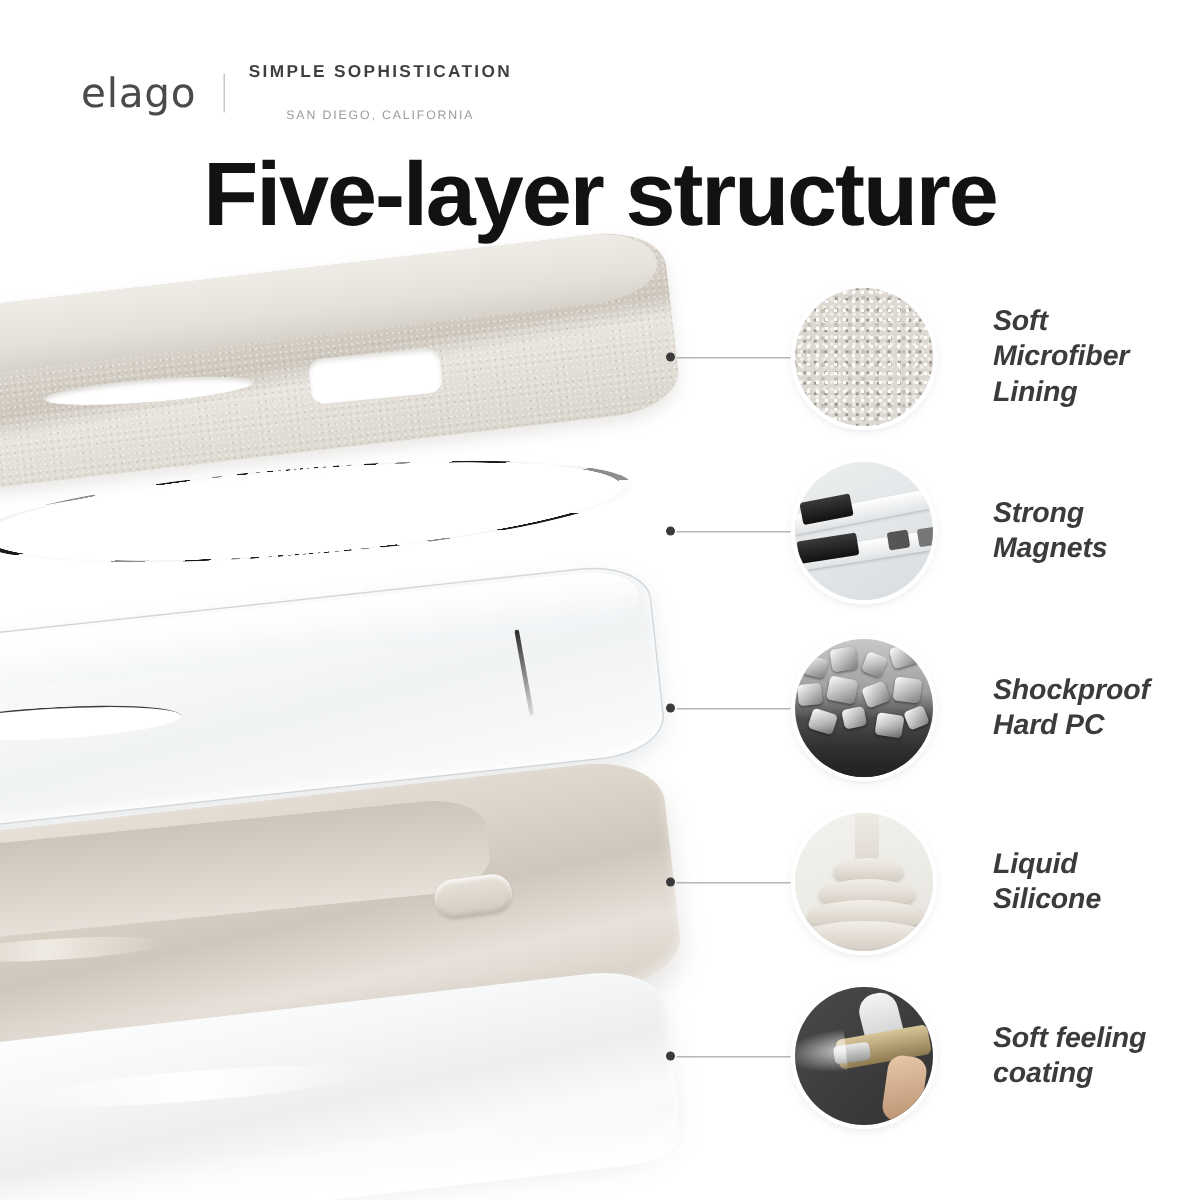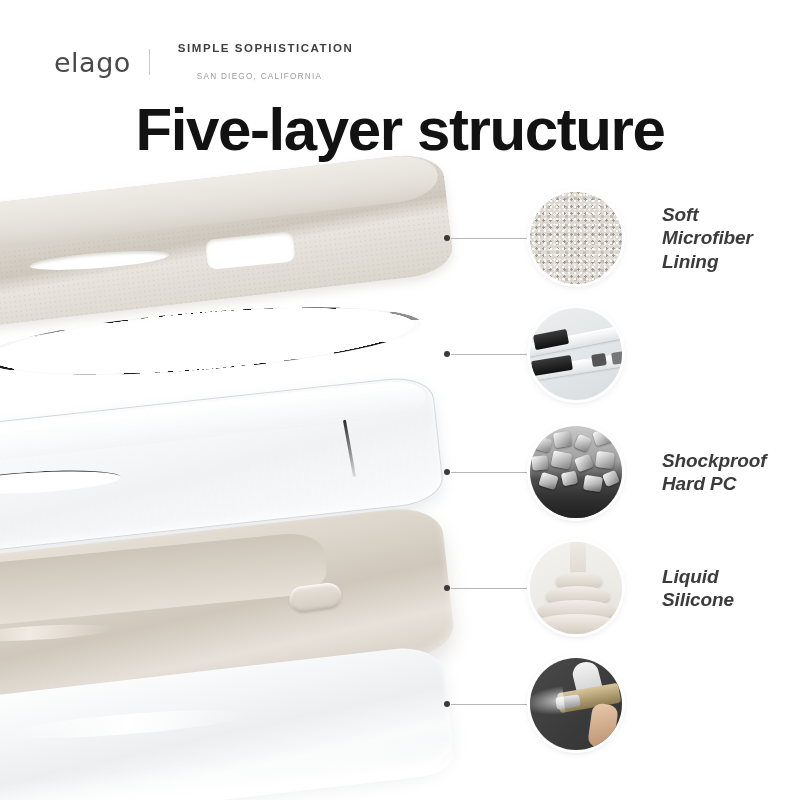--- a/index.html
+++ b/index.html
@@ -16,21 +16,21 @@
   .brand{position:absolute;left:54px;top:44px;display:flex;align-items:center;height:36px;}
   .brand-logo{
     font-family:"DejaVu Sans", sans-serif;
     font-size:27px;font-weight:400;letter-spacing:.5px;
     color:#4a4a4a;line-height:1;
   }
   .brand-divider{width:1px;height:26px;background:#c9c9c9;margin:0 16px 0 18px;}
   .brand-txt{display:flex;flex-direction:column;justify-content:center;}
   .brand-tag{
     font-size:11.5px;font-weight:700;letter-spacing:1.55px;
-    color:#3f3f3f;line-height:1.25;margin-left:12px;
+    color:#3f3f3f;line-height:1.25;
   }
   .brand-sub{
     font-size:8.2px;font-weight:400;letter-spacing:1.25px;
     color:#9a9a9a;line-height:1.3;margin-top:16px;text-align:center;
   }
 
   
   .title{
     position:absolute;left:0;top:97px;width:800px;text-align:center;
     font-family:"Liberation Sans", sans-serif;
@@ -301,20 +301,22 @@
         <div class="conn-line"></div>
       </div>
       <div class="thumb t-mag">
         <div class="bar b1"></div>
         <div class="bar b2"></div>
         <div class="blk k1"></div>
         <div class="blk k2"></div>
         <div class="blk k3"></div>
         <div class="blk k4"></div>
       </div>
+      <div class="lbl">Strong
+Magnets</div>
     </div>
 
     <div class="legend-row" style="top:540px">
       <div class="connector">
         <div class="conn-dot"></div>
         <div class="conn-line"></div>
       </div>
       <div class="thumb t-sil">
         <div class="stream"></div>
         <div class="coil c1"></div>
@@ -355,16 +357,18 @@
         <div class="conn-dot"></div>
         <div class="conn-line"></div>
       </div>
       <div class="thumb t-spray">
         <div class="cup"></div>
         <div class="gun"></div>
         <div class="grip"></div>
         <div class="noz"></div>
         <div class="mist"></div>
       </div>
+      <div class="lbl">Soft feeling
+coating</div>
     </div>
 
   </div>
 </div>
 
 </body></html>

